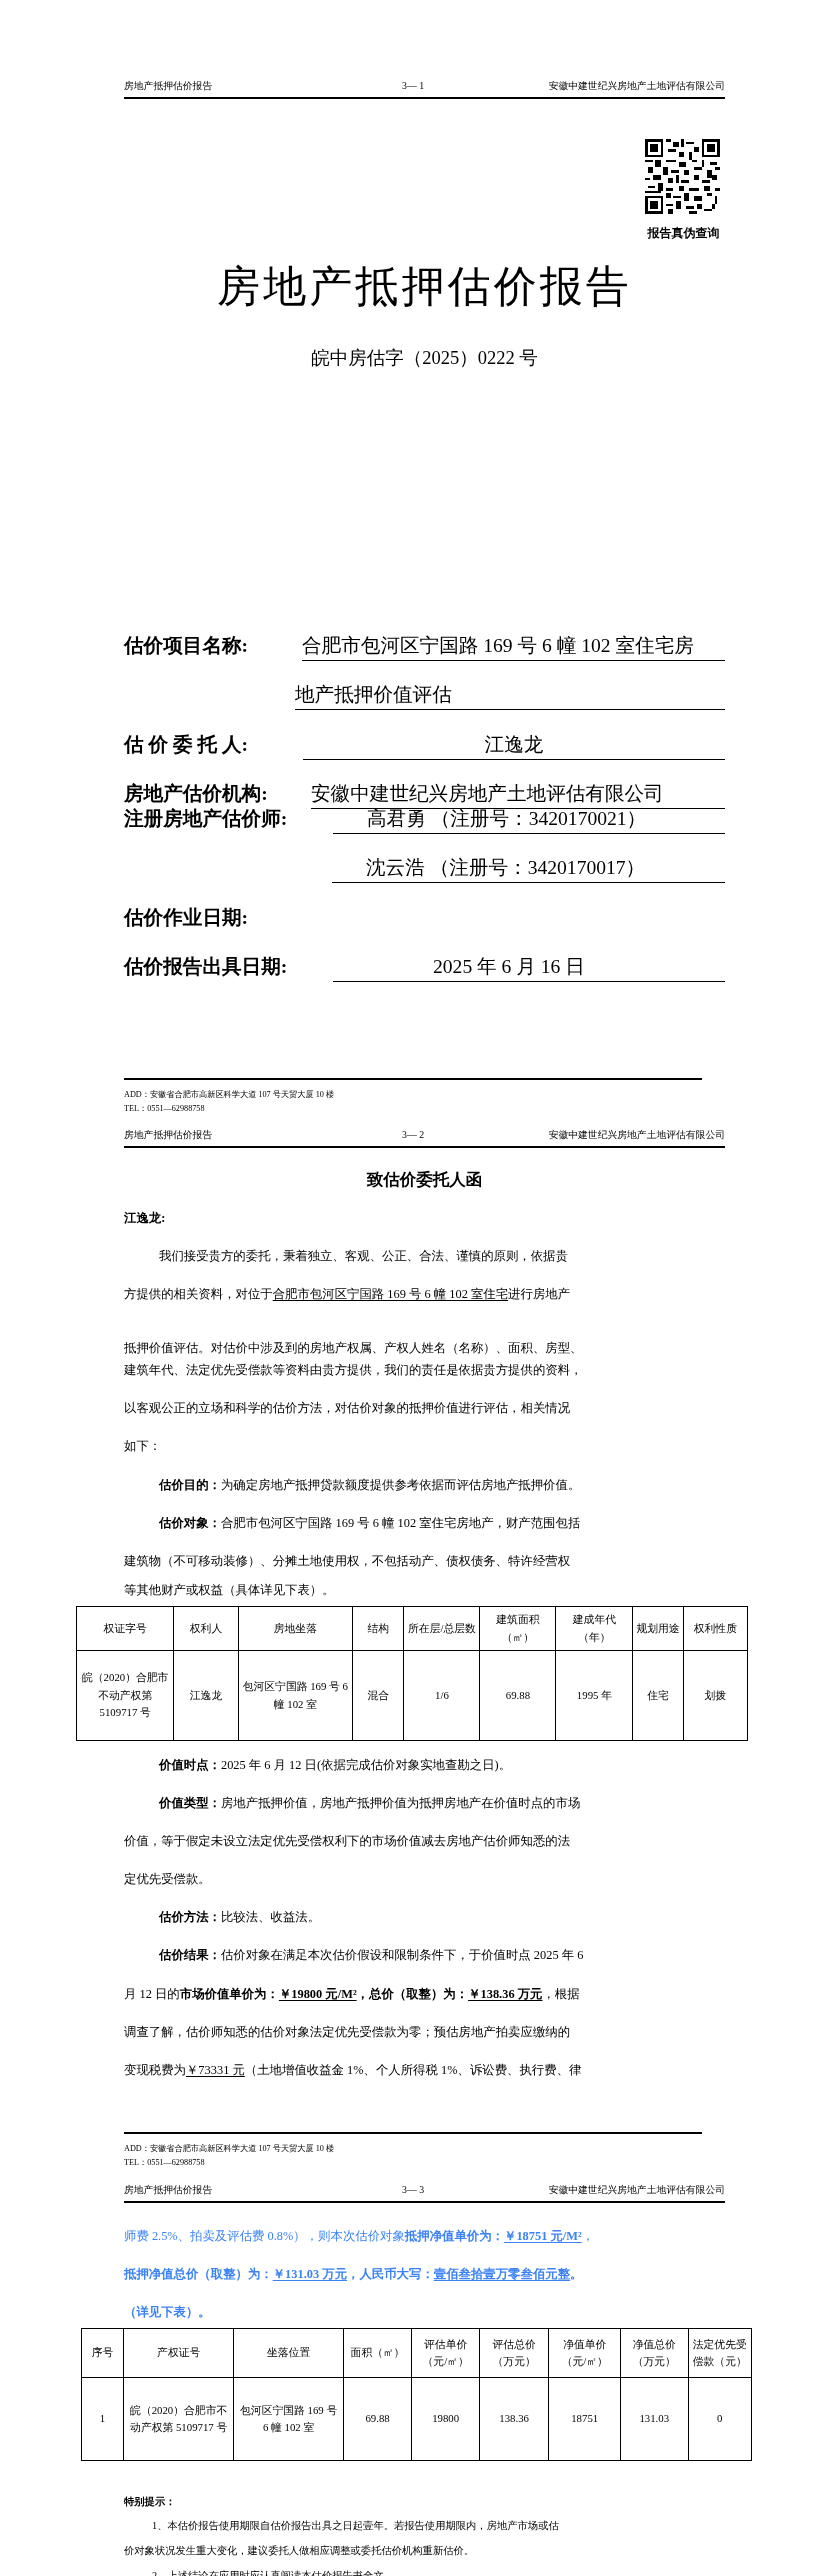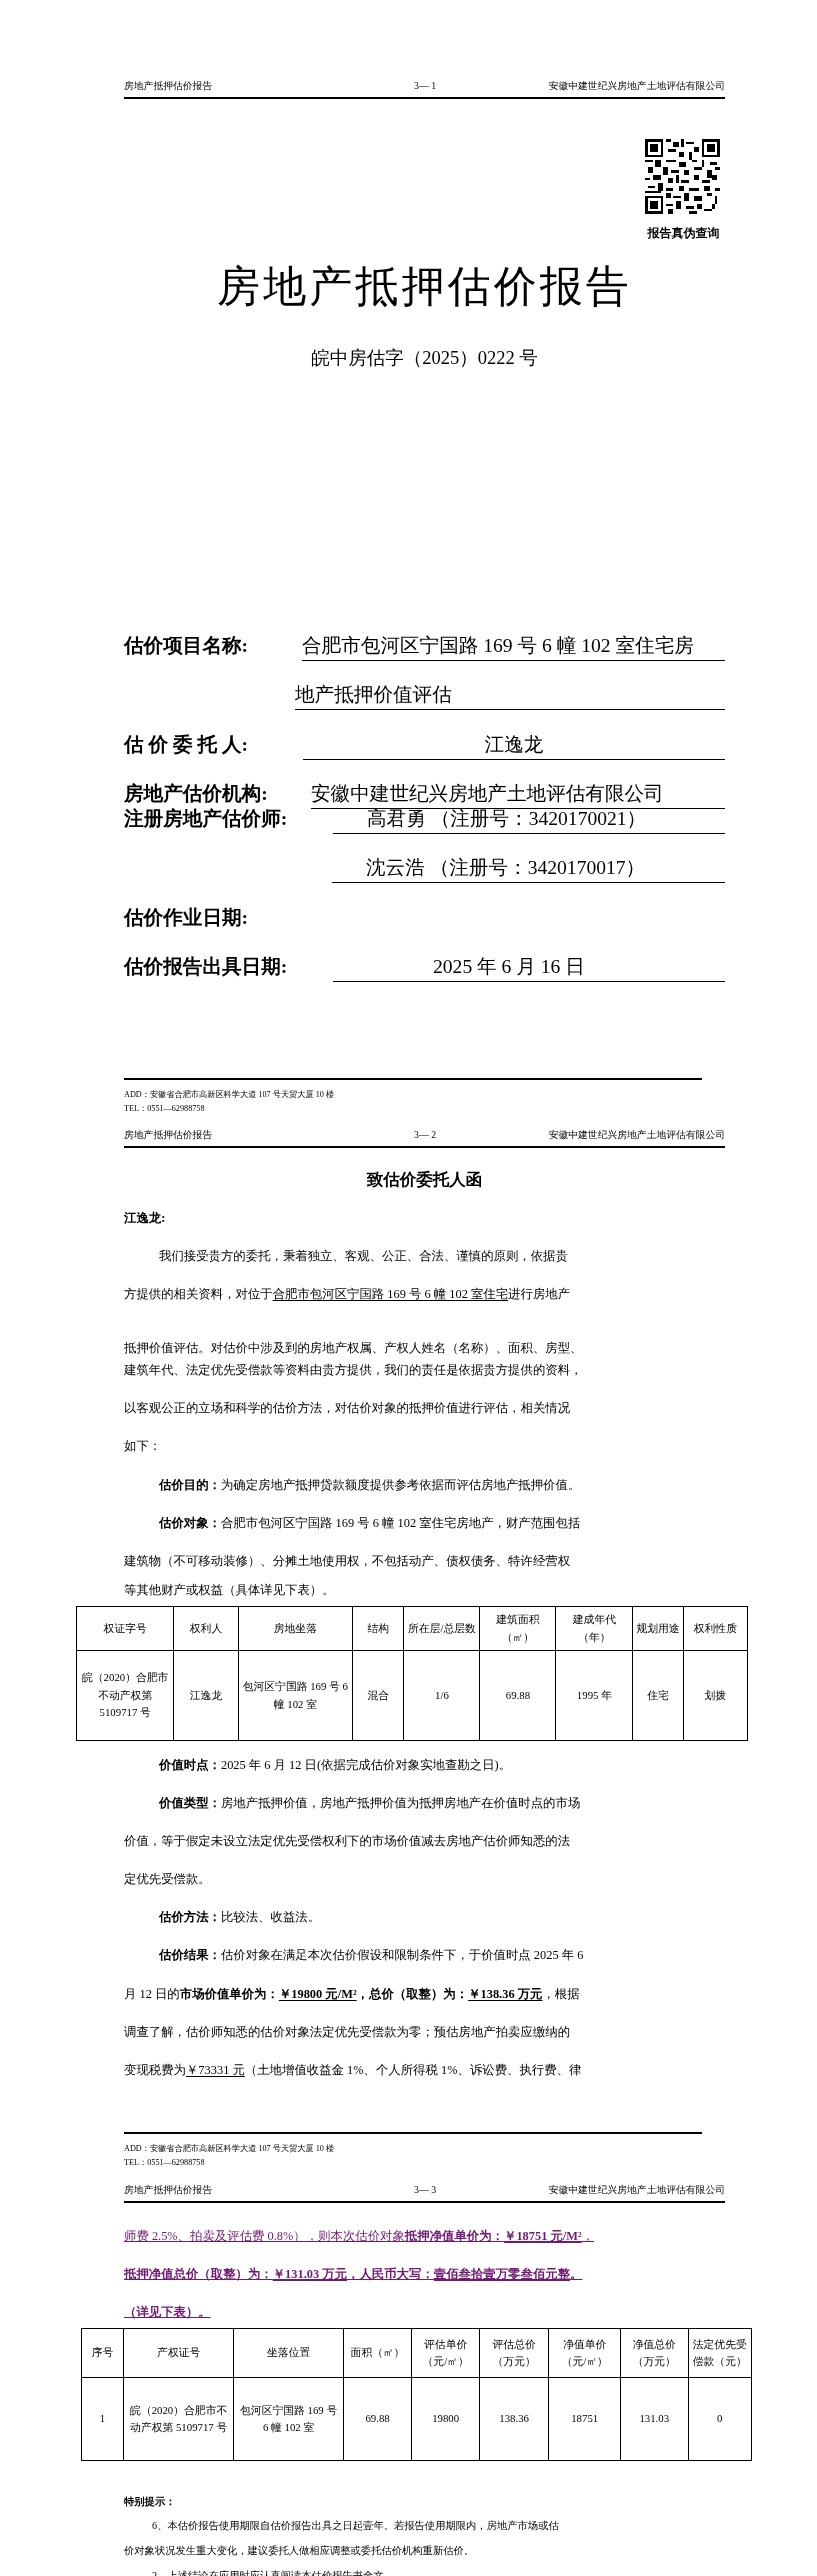--- a/index.html
+++ b/index.html
@@ -14,21 +14,21 @@
   }
   .abs { position: absolute; }
 
   
   .page-header {
     position: absolute; left: 124px; width: 601px; height: 20.6px;
     border-bottom: 2.1px solid #000;
     font-size: 9.8px; line-height: 14.4px;
   }
   .page-header .hl { position: absolute; left: 0; top: 1px; }
-  .page-header .hc { position: absolute; left: 278px; top: 1px; margin-left: 12px; }
+  .page-header .hc { position: absolute; left: 278px; top: 1px; }
   .page-header .hr { position: absolute; right: 0; top: 1px; }
   .page-footer { position: absolute; left: 124px; width: 578px; font-size: 8.2px; }
   .page-footer .fline { height: 2.1px; background: #000; width: 100%; }
   .page-footer .fadd { margin-top: 8.2px; line-height: 13.4px; }
   .page-footer .ftel { line-height: 13.4px; }
 
   
   .qr {
     position: absolute; left: 645px; top: 139px; width: 75px; height: 75px;
   }
@@ -39,21 +39,21 @@
   .cover-row { position: absolute; left: 124px; width: 601px; font-size: 19.6px; font-weight: bold; line-height: 29px; height: 31px; }
   .cover-row .lbl { position: absolute; left: 0; top: 0; white-space: nowrap; }
   .cover-row .val {
     position: absolute; right: 0; top: 0; border-bottom: 1.5px solid #000;
     font-weight: normal; white-space: nowrap; height: 30px; line-height: 29px;
   }
   .line { position: absolute; left: 124px; width: 603px; font-size: 12.4px; line-height: 15.5px; white-space: nowrap; }
   .indent { padding-left: 35px; }
   .b { font-weight: bold; }
   .u { text-decoration: underline; text-underline-offset: 2.1px; }
-  .blue { color: #701a75; text-decoration: underline; }
+  .blue { color: #3b82f6; }
 
   table.data {
     position: absolute; border-collapse: collapse; font-size: 10.8px; text-align: center;
   }
   table.data td, table.data th {
     border: 1px solid #000; font-weight: normal; padding: 2.1px 2.1px; line-height: 17.5px; vertical-align: middle;
   }
 </style>
 </head>
 <body>
@@ -290,16 +290,16 @@
     <td>19800</td>
     <td>138.36</td>
     <td>18751</td>
     <td>131.03</td>
     <td>0</td>
   </tr>
 </tbody>
   </table>
 
 <div class="line b" style="left:124px; top:2494px; font-size:10.3px;">特别提示：</div>
-<div class="line" style="left:152px; top:2518px; font-size:10.3px;">6、本估价报告使用期限自估价报告出具之日起壹年。若报告使用期限内，房地产市场或估</div>
+<div class="line" style="left:152px; top:2518px; font-size:10.3px;">1、本估价报告使用期限自估价报告出具之日起壹年。若报告使用期限内，房地产市场或估</div>
 <div class="line" style="left:124px; top:2543px; font-size:10.3px;">价对象状况发生重大变化，建议委托人做相应调整或委托估价机构重新估价。</div>
 <div class="line" style="left:152px; top:2568px; font-size:10.3px;">2、上述结论在应用时应认真阅读本估价报告书全文。</div>
 
 
 </body></html>

